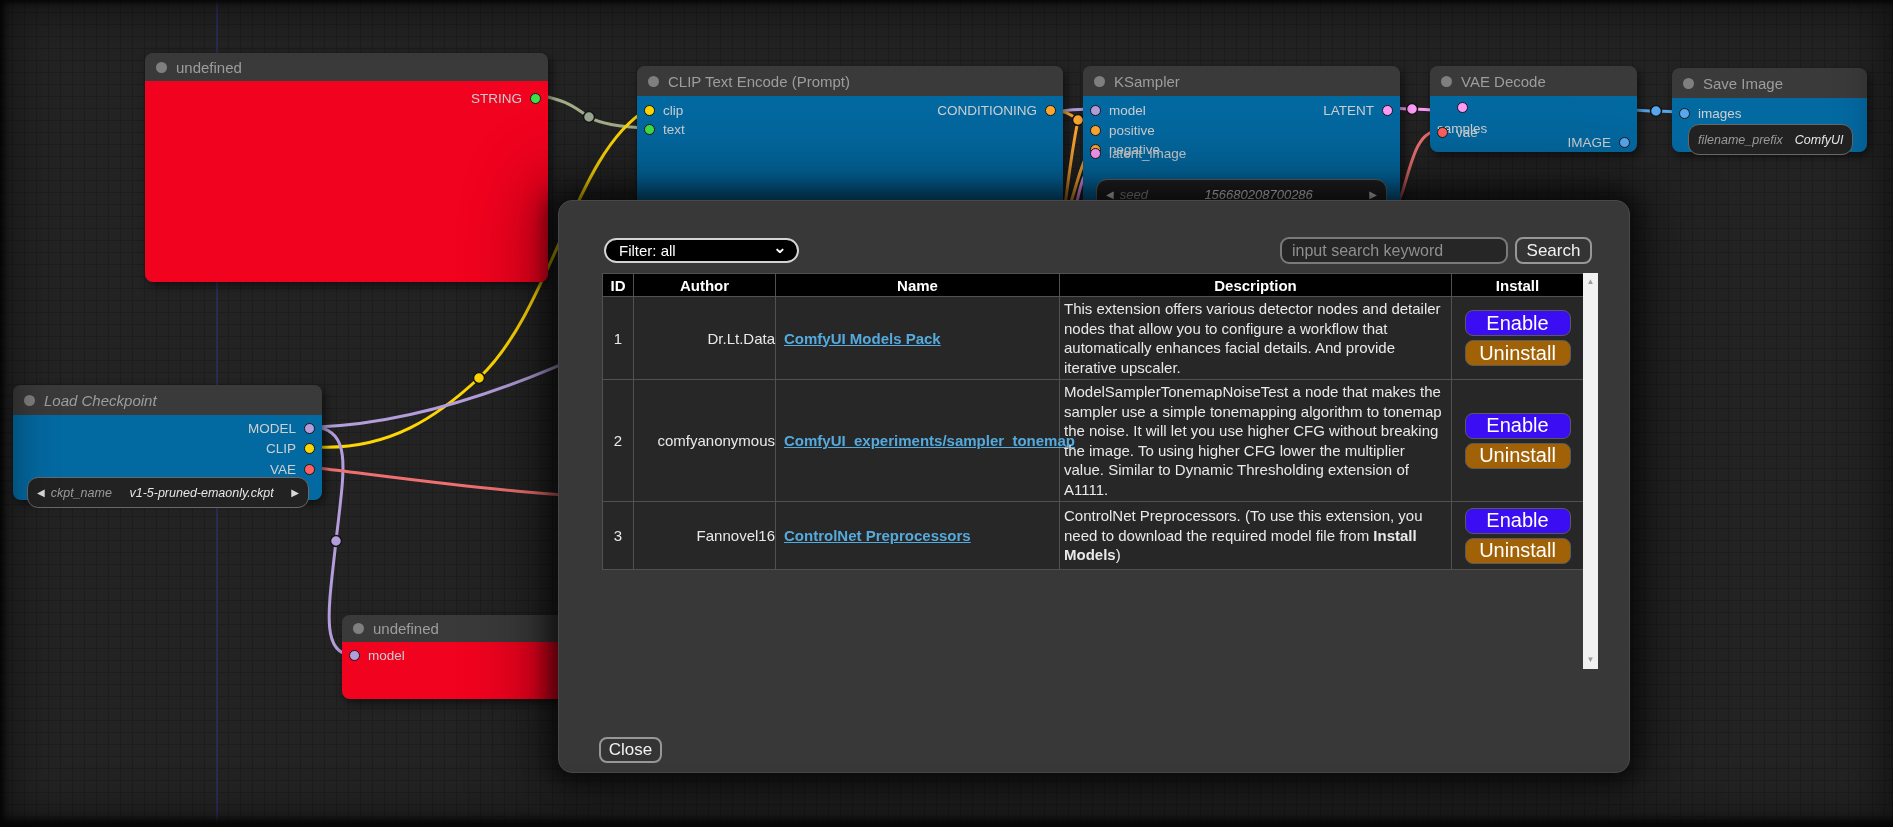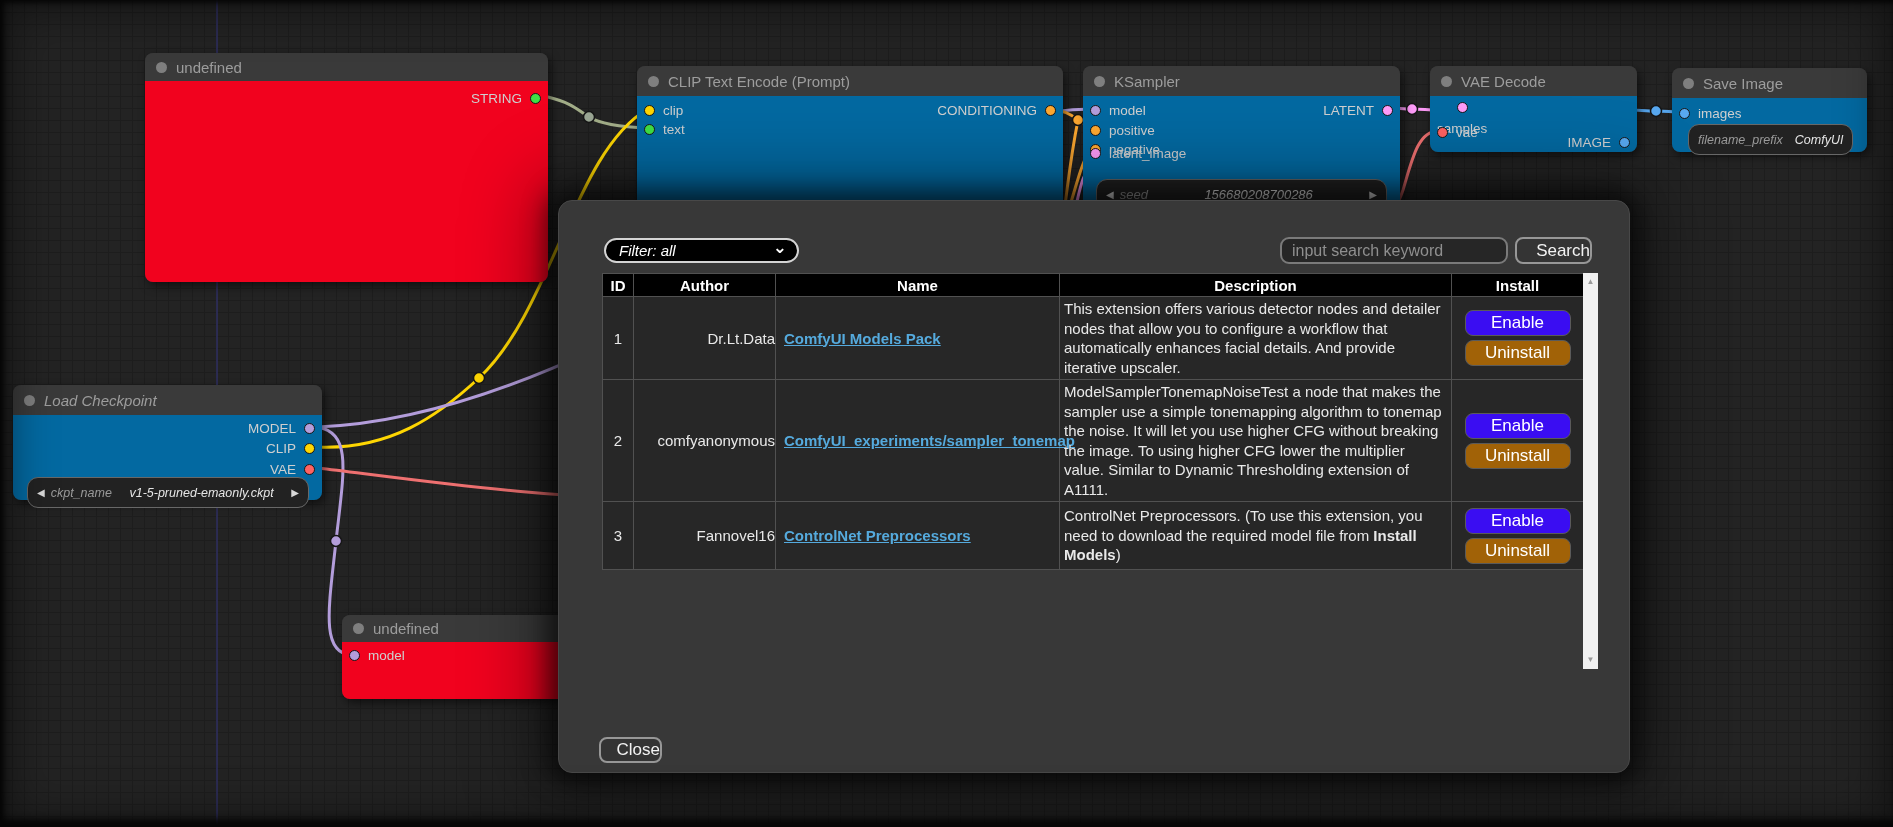--- a/index.html
+++ b/index.html
@@ -43,47 +43,47 @@
   #wires { position:absolute; left:0; top:0; pointer-events:none; }
   #wires path { fill:none; stroke-width:3; stroke-linecap:round; }
 
   
   #manager-dialog { position:absolute; left:558px; top:200px; width:1072px; height:573px;
     background:#383838; border:1px solid #484848; border-radius:14px;
     box-shadow:0 0 25px 10px rgba(0,0,0,.6), 0 0 70px 25px rgba(0,0,0,.35); }
   #filter-select { position:absolute; left:45px; top:37px; width:195px; height:25px;
     background:#000; border:2px solid #d4d4d4; border-radius:13px; color:#fff;
     font-size:15px; display:flex; align-items:center; justify-content:space-between;
-    padding:0 10px 0 13px; cursor:pointer;font-style:italic; }
+    padding:0 10px 0 13px; cursor:pointer; }
   #filter-select .chev { font-size:17px; line-height:0; margin-top:-6px; font-weight:bold; }
   #search-input { position:absolute; left:721px; top:36px; width:228px; height:27px;
     background:#262626; border:2px solid #7a7a7a; border-radius:9px; color:#eee;
     font-size:16px; padding:0 10px; outline:none; font-family:inherit; }
   #search-input::placeholder { color:#8f8f8f; }
   .btn-plain { background:#343434; border:2px solid #979797; border-radius:8px; color:#f2f2f2;
-    font-size:18px; font-family:inherit; cursor:pointer;text-align:right; }
+    font-size:18px; font-family:inherit; cursor:pointer; }
   #search-button { position:absolute; left:956px; top:36px; width:77px; height:27px; font-size:17px; }
   #close-button  { position:absolute; left:40px; top:536px; width:63px; height:26px; font-size:17px; }
 
   #table-scroll { position:absolute; left:43px; top:72px; width:996px; height:397px; }
   table.ext { border-collapse:collapse; table-layout:fixed; width:981px; }
   table.ext col.c-id{width:31px;} table.ext col.c-author{width:142px;}
   table.ext col.c-name{width:284px;} table.ext col.c-desc{width:392px;} table.ext col.c-inst{width:132px;}
   table.ext th { background:#000; color:#fff; font-size:15px; font-weight:bold; height:23px;
     border:1px solid #515151; }
   table.ext td { background:#272727; border:1px solid #515151; color:#e9e9e9;
     font-size:15px; vertical-align:middle; }
   td.td-id { text-align:center; }
   td.td-author { padding-left:8px;text-align:right; }
   td.td-name { padding-left:8px; }
   td.td-name a { color:#55aadd; font-weight:bold; text-decoration:underline; font-size:15px; }
   td.td-desc { padding:2px 4px; line-height:19.5px; vertical-align:top; }
   td.td-install { text-align:center; }
   .btn-enable, .btn-uninstall { display:block; width:106px; height:26px; margin:4px auto;
-    border-radius:8px; border:1px solid #5a5a5a; color:#fff; font-size:17px;
+    border-radius:8px; border:1px solid #5a5a5a; color:#fff; font-size:20px;
     font-family:inherit; cursor:pointer; }
   .btn-enable { background:#3a0df2; }
   .btn-uninstall { background:#a16207; }
 
   #v-scrollbar { position:absolute; right:0; top:0; width:15px; height:396px; background:#f1f1f1; }
   #v-scrollbar .sb-arrow { position:absolute; left:0; width:15px; height:14px; color:#9a9a9a;
     font-size:8px; text-align:center; line-height:14px; cursor:pointer; }
   #v-scrollbar .up { top:2px; } #v-scrollbar .down { bottom:2px; }
 </style>
 </head>

